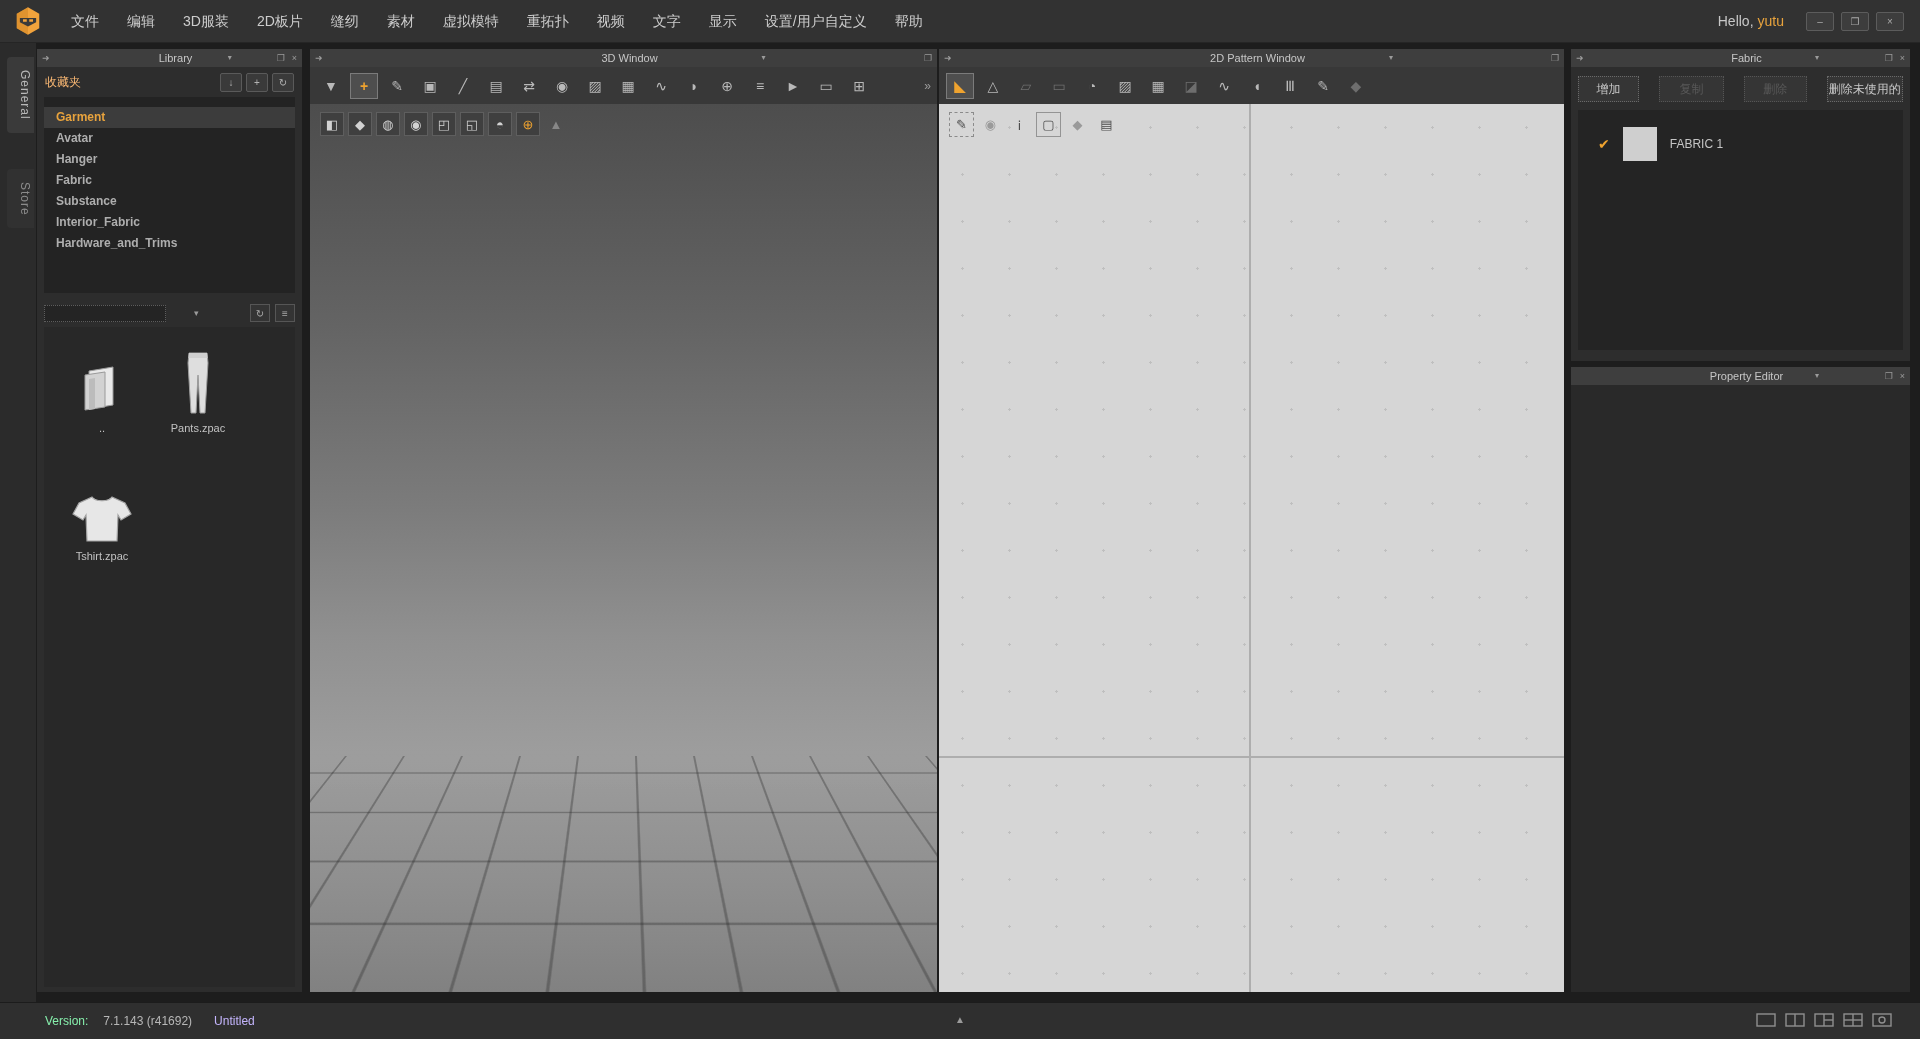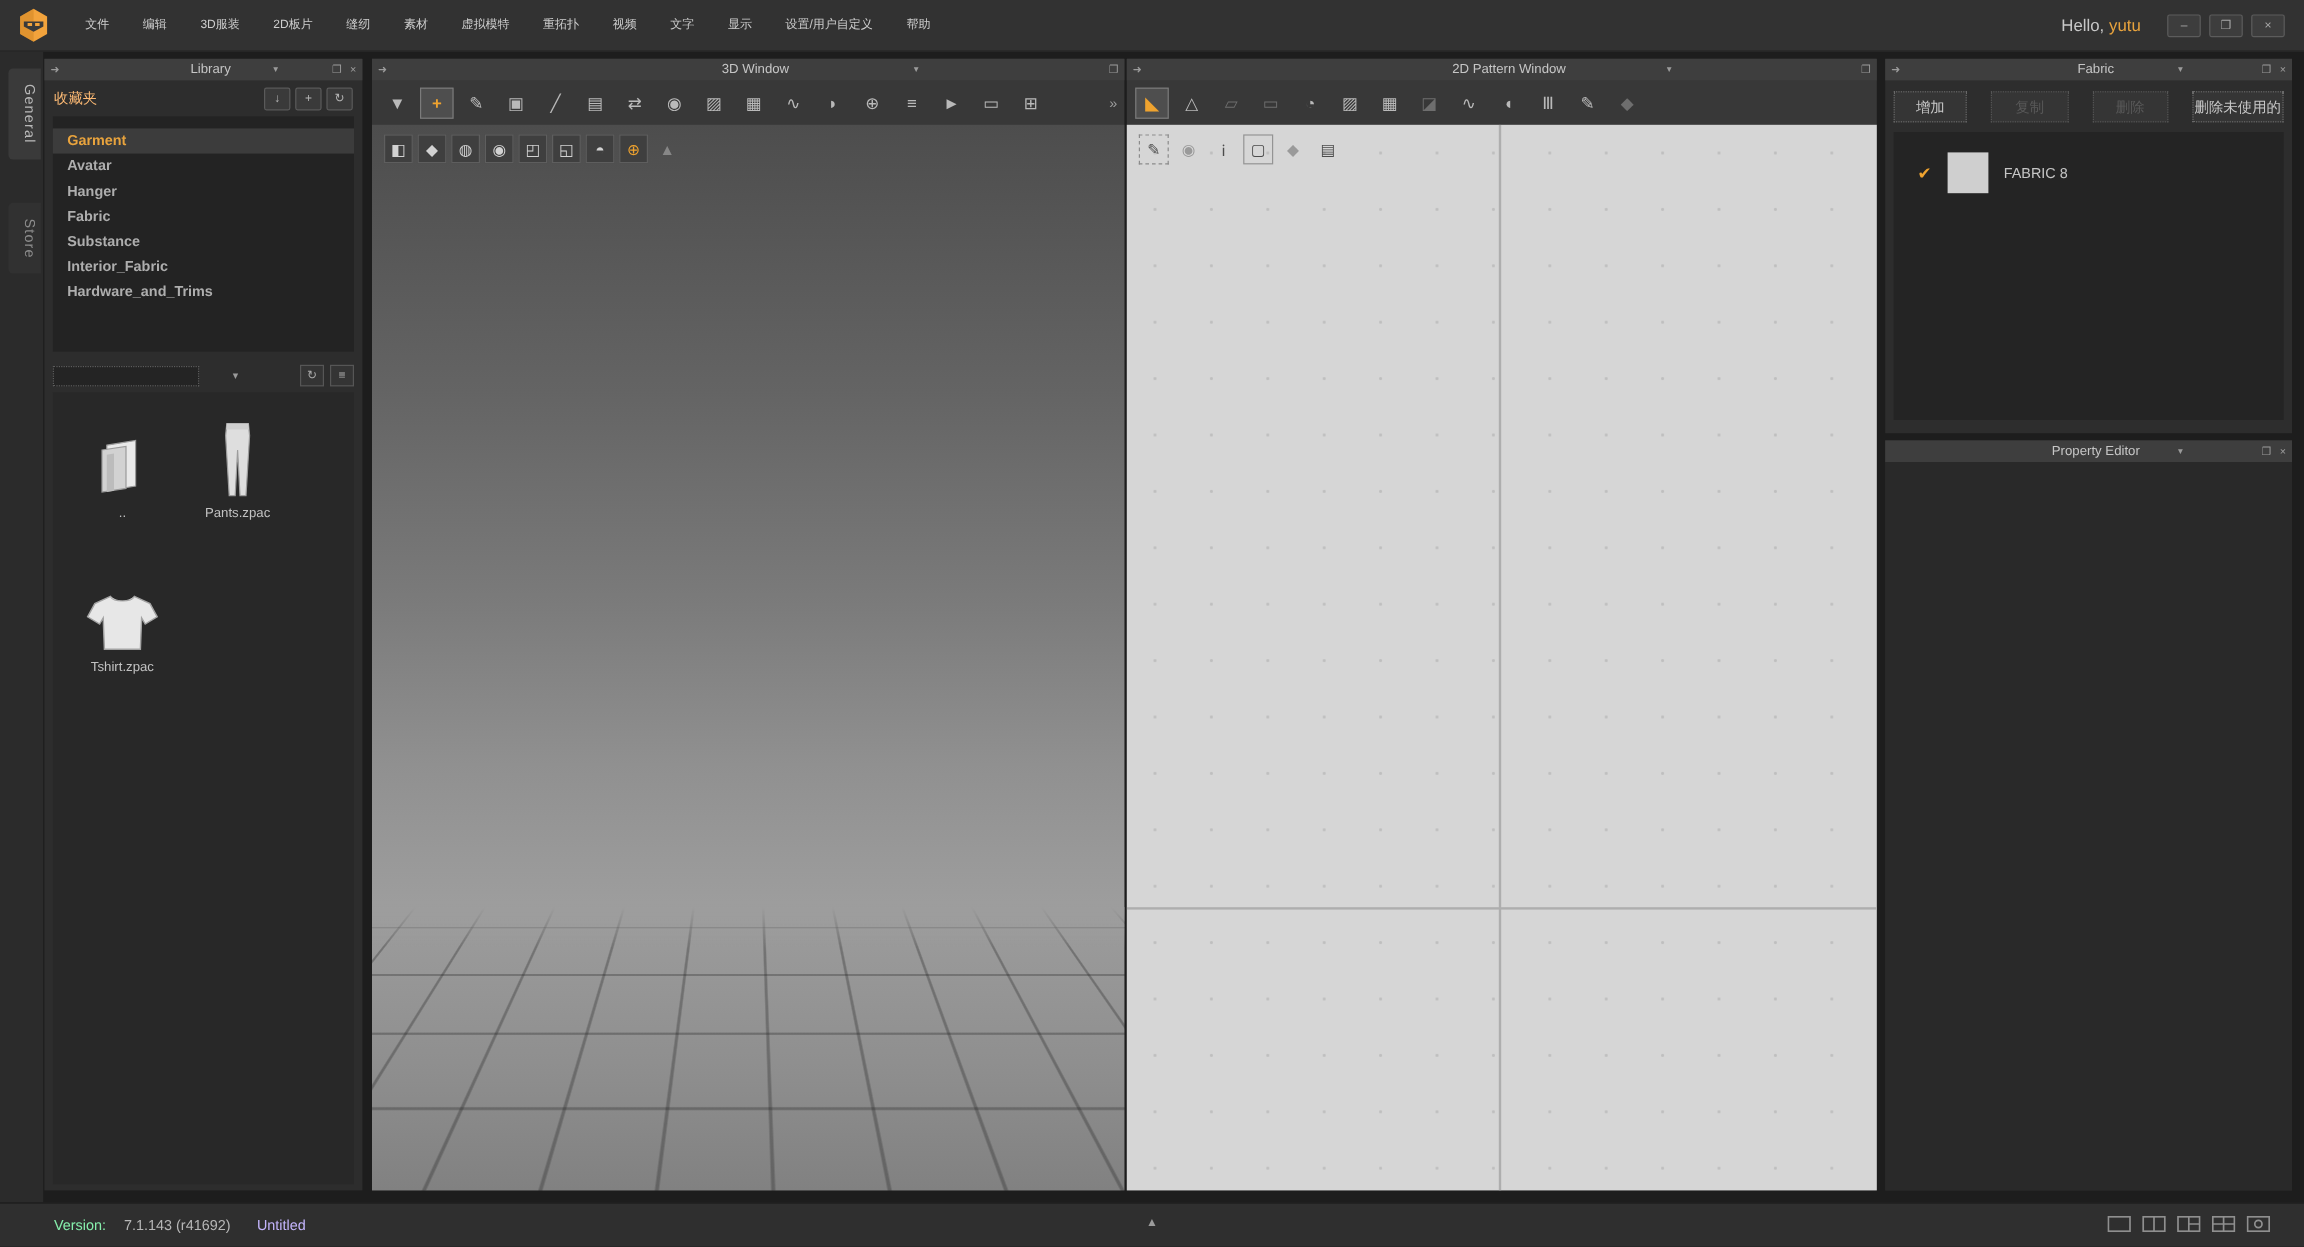--- a/index.html
+++ b/index.html
@@ -9,21 +9,21 @@
     font-family:"Liberation Sans", sans-serif;
     -webkit-font-smoothing:antialiased;
     user-select:none;
   }
   .dots{background-image:radial-gradient(rgba(255,255,255,.06) 1px, transparent 1px);background-size:3px 3px;}
 
   
   .menubar{position:absolute;left:0;top:0;width:1920px;height:43px;background:#323232;display:flex;align-items:center;border-bottom:1px solid #252525;box-sizing:border-box;}
   .logo{width:30px;height:30px;margin-left:13px;flex:0 0 auto;}
   .menu{display:flex;margin-left:14px;}
-  .menu span{padding:0 14px;font-size:10px;color:#cdcdcd;line-height:42px;cursor:default;}
+  .menu span{padding:0 14px;font-size:14px;color:#cdcdcd;line-height:42px;cursor:default;}
   .hello{margin-left:auto;font-size:14px;color:#c7c7c7;}
   .hello b{font-weight:normal;color:#e8a33d;margin-left:4px;}
   .winctrl{display:flex;gap:7px;margin:0 16px 0 22px;}
   .winctrl span{width:26px;height:17px;background:#3d3d3d;border:1px solid #5c5c5c;color:#a9a9a9;font-size:10px;display:flex;align-items:center;justify-content:center;border-radius:2px;}
 
   
   .tabstrip{position:absolute;left:0;top:43px;width:36px;height:959px;background:#2b2b2b;}
   .vtab{writing-mode:vertical-rl;display:block;width:23px;margin:14px 0 0 7px;padding:13px 2px;font-size:12px;color:#b8b8b8;background:#3a3a3a;border-radius:4px 0 0 4px;text-align:center;letter-spacing:1px;}
   .vtab.dim{background:#313131;color:#8c8c8c;margin-top:36px;}
 
@@ -310,21 +310,21 @@
   <div class="btnrow">
     <span class="fbtn dots w1">增加</span>
     <span class="fbtn dots w2 disabled">复制</span>
     <span class="fbtn dots w3 disabled">删除</span>
     <span class="fbtn dots w4">删除未使用的</span>
   </div>
   <div class="fablist">
     <div class="fabrow">
       <span class="chk">✔</span>
       <span class="swatch"></span>
-      <span class="fname">FABRIC 8</span>
+      <span class="fname">FABRIC 1</span>
     </div>
   </div>
 </div>
 
 <div class="panel panel-prop">
   <div class="phead">
     <span class="ptitle">Property Editor</span>
     <span class="pdrop">▾</span>
     <span class="pbtns">
       <span>❐</span>

